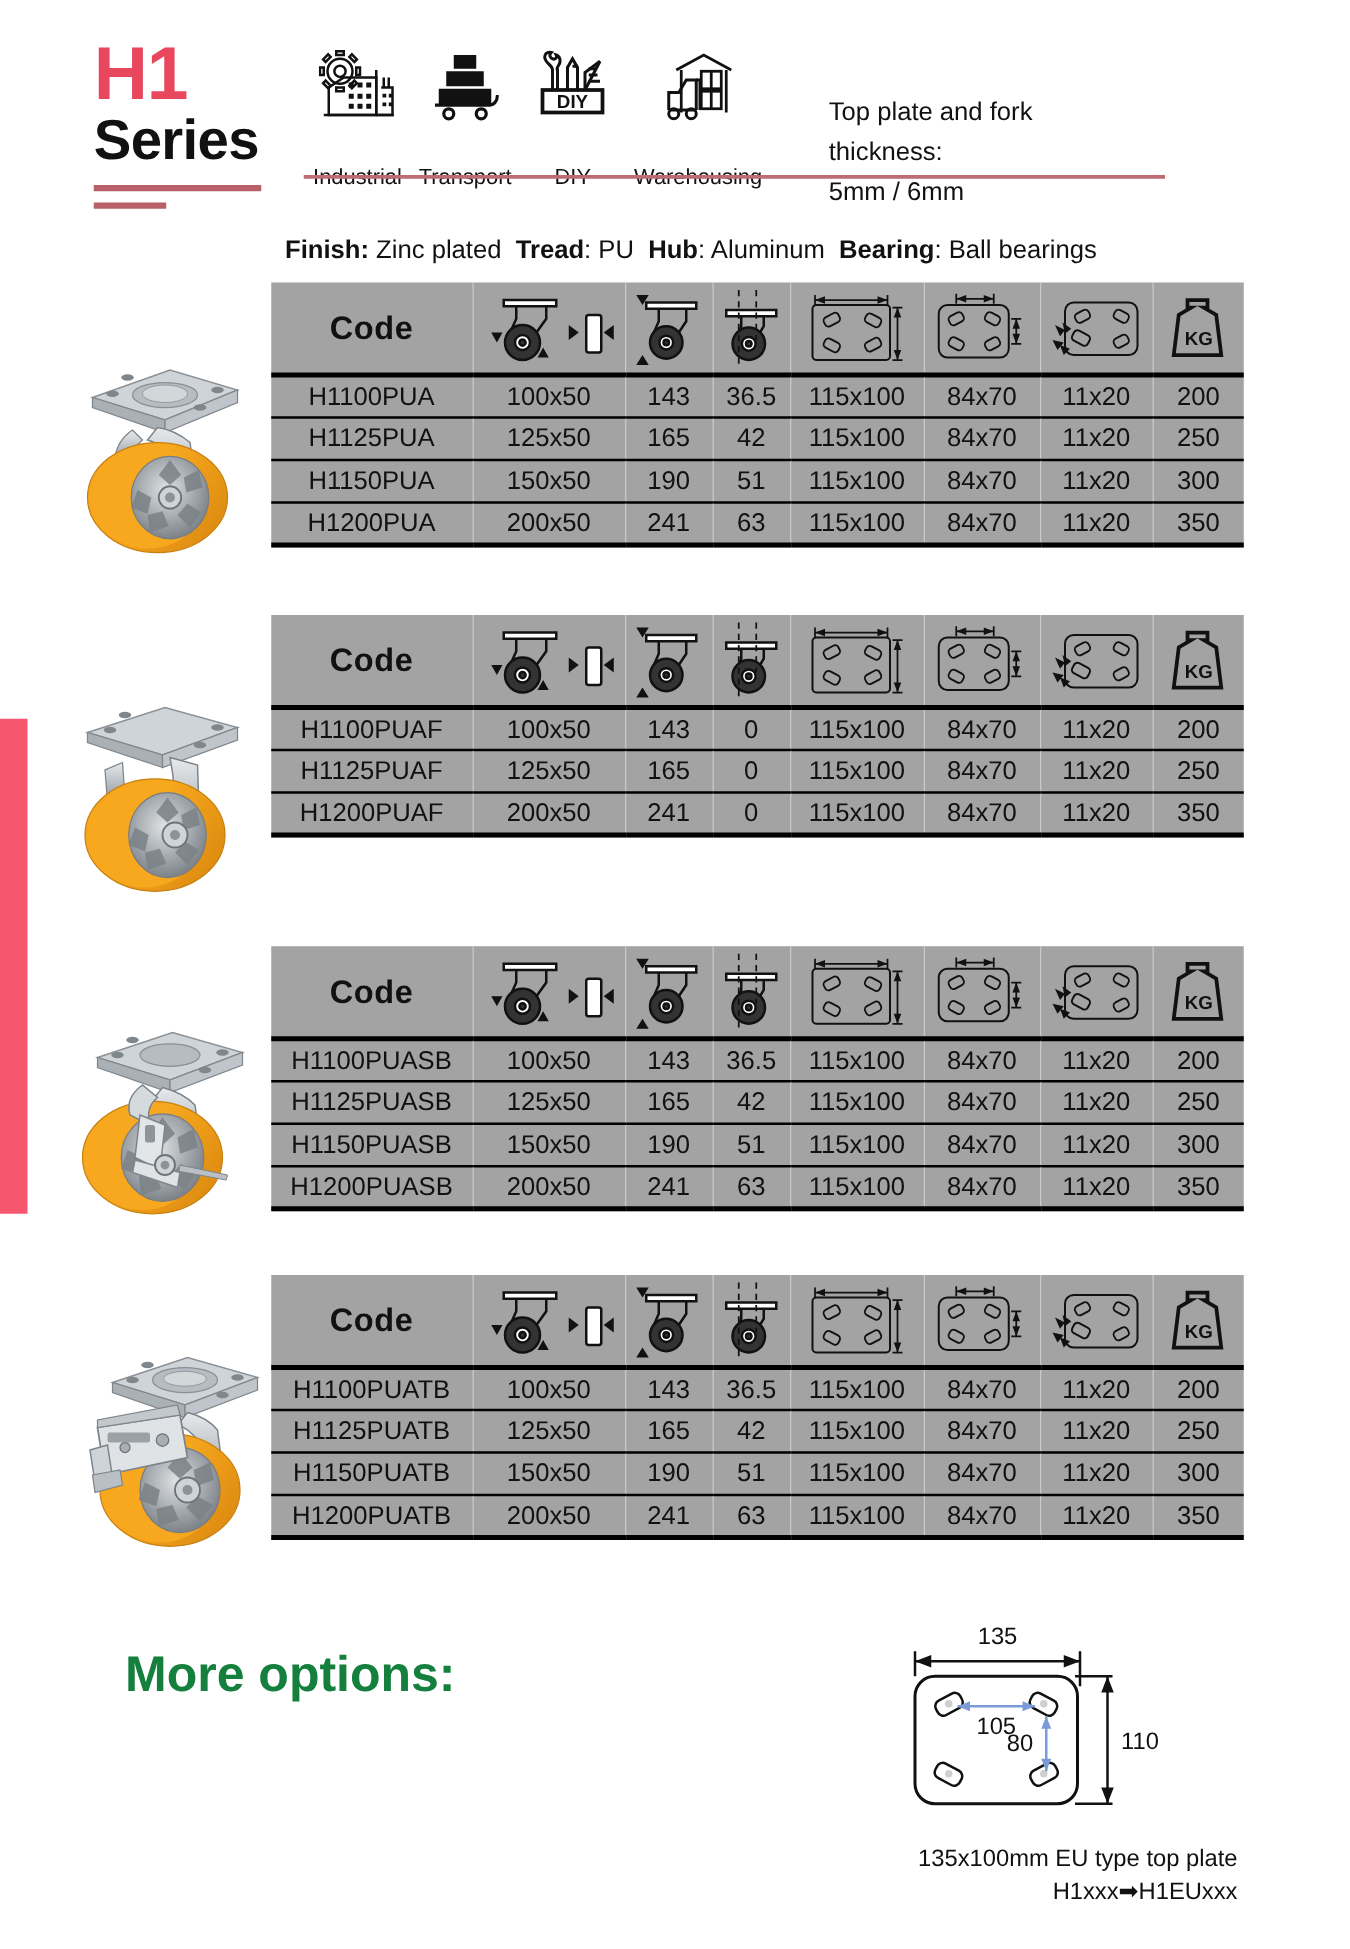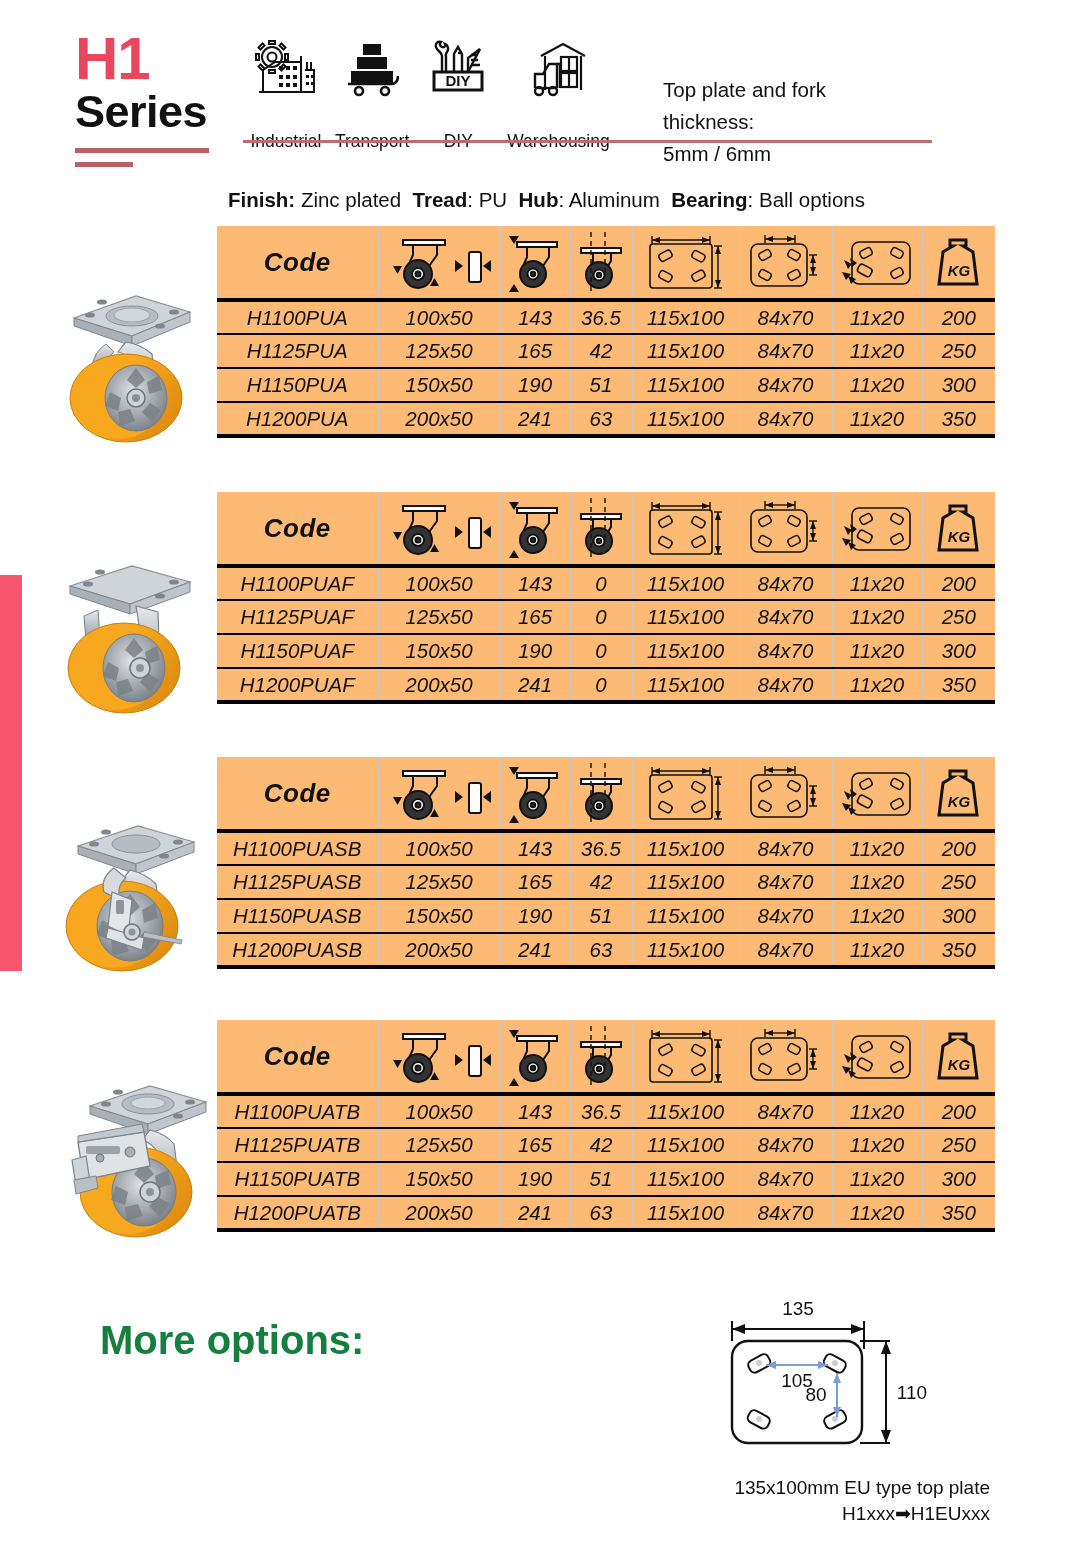--- a/index.html
+++ b/index.html
@@ -62,21 +62,21 @@
   .spec-line b { font-weight: bold; margin-top: 40px; }
 
   
   .photo { position: absolute; }
   .photo svg { display: block; }
 
   
   .tbl-wrap { position: absolute; left: 217px; width: 778px; }
   table.spec {
     width: 778px; border-collapse: collapse;
-    table-layout: fixed; background: #fdba74; font-style: italic;
+    table-layout: fixed; background: #a3a3a3;
   }
   table.spec th, table.spec td {
     border-left: 1px solid #c9c9c9;
     border-right: 1px solid #c9c9c9;
     text-align: center; vertical-align: middle;
   }
   table.spec th:first-child, table.spec td:first-child { border-left: none; }
   table.spec th:last-child, table.spec td:last-child { border-right: none; }
 
   table.spec thead th {
@@ -232,21 +232,21 @@
     <div>Top plate and fork thickness:</div>
     <div>5mm / 6mm</div>
   </div>
   <div class="hdr-underline"></div>
 
   <div class="spec-line">
     <b>Finish:</b>
     <span>Zinc plated</span>&nbsp;
     <b>Tread</b><span>: PU</span>&nbsp;
     <b>Hub</b><span>: Aluminum</span>&nbsp;
-    <b>Bearing</b><span>: Ball options</span>
+    <b>Bearing</b><span>: Ball bearings</span>
   </div>
 
   <div class="photo" style="left:40px; top:288px;">
     <svg width="170" height="160" viewBox="0 0 170 160">
       <defs>
         <linearGradient id="pu1" x1="0" y1="0" x2="1" y2="0.6">
           <stop offset="0%" stop-color="#f5a623"></stop>
             <stop offset="45%" stop-color="#f7a81e"></stop>
             <stop offset="100%" stop-color="#e08e12"></stop>
         </linearGradient>
@@ -774,30 +774,20 @@
           <td class="code-cell">H1125PUAF</td>
           <td>125x50</td>
           <td>165</td>
           <td>0</td>
           <td>115x100</td>
           <td>84x70</td>
           <td>11x20</td>
           <td>250</td>
         </tr>
         <tr>
-          <td class="code-cell">H1150PUAF</td>
-          <td>150x50</td>
-          <td>190</td>
-          <td>0</td>
-          <td>115x100</td>
-          <td>84x70</td>
-          <td>11x20</td>
-          <td>300</td>
-        </tr>
-        <tr>
           <td class="code-cell">H1200PUAF</td>
           <td>200x50</td>
           <td>241</td>
           <td>0</td>
           <td>115x100</td>
           <td>84x70</td>
           <td>11x20</td>
           <td>350</td>
         </tr>
       </tbody>

